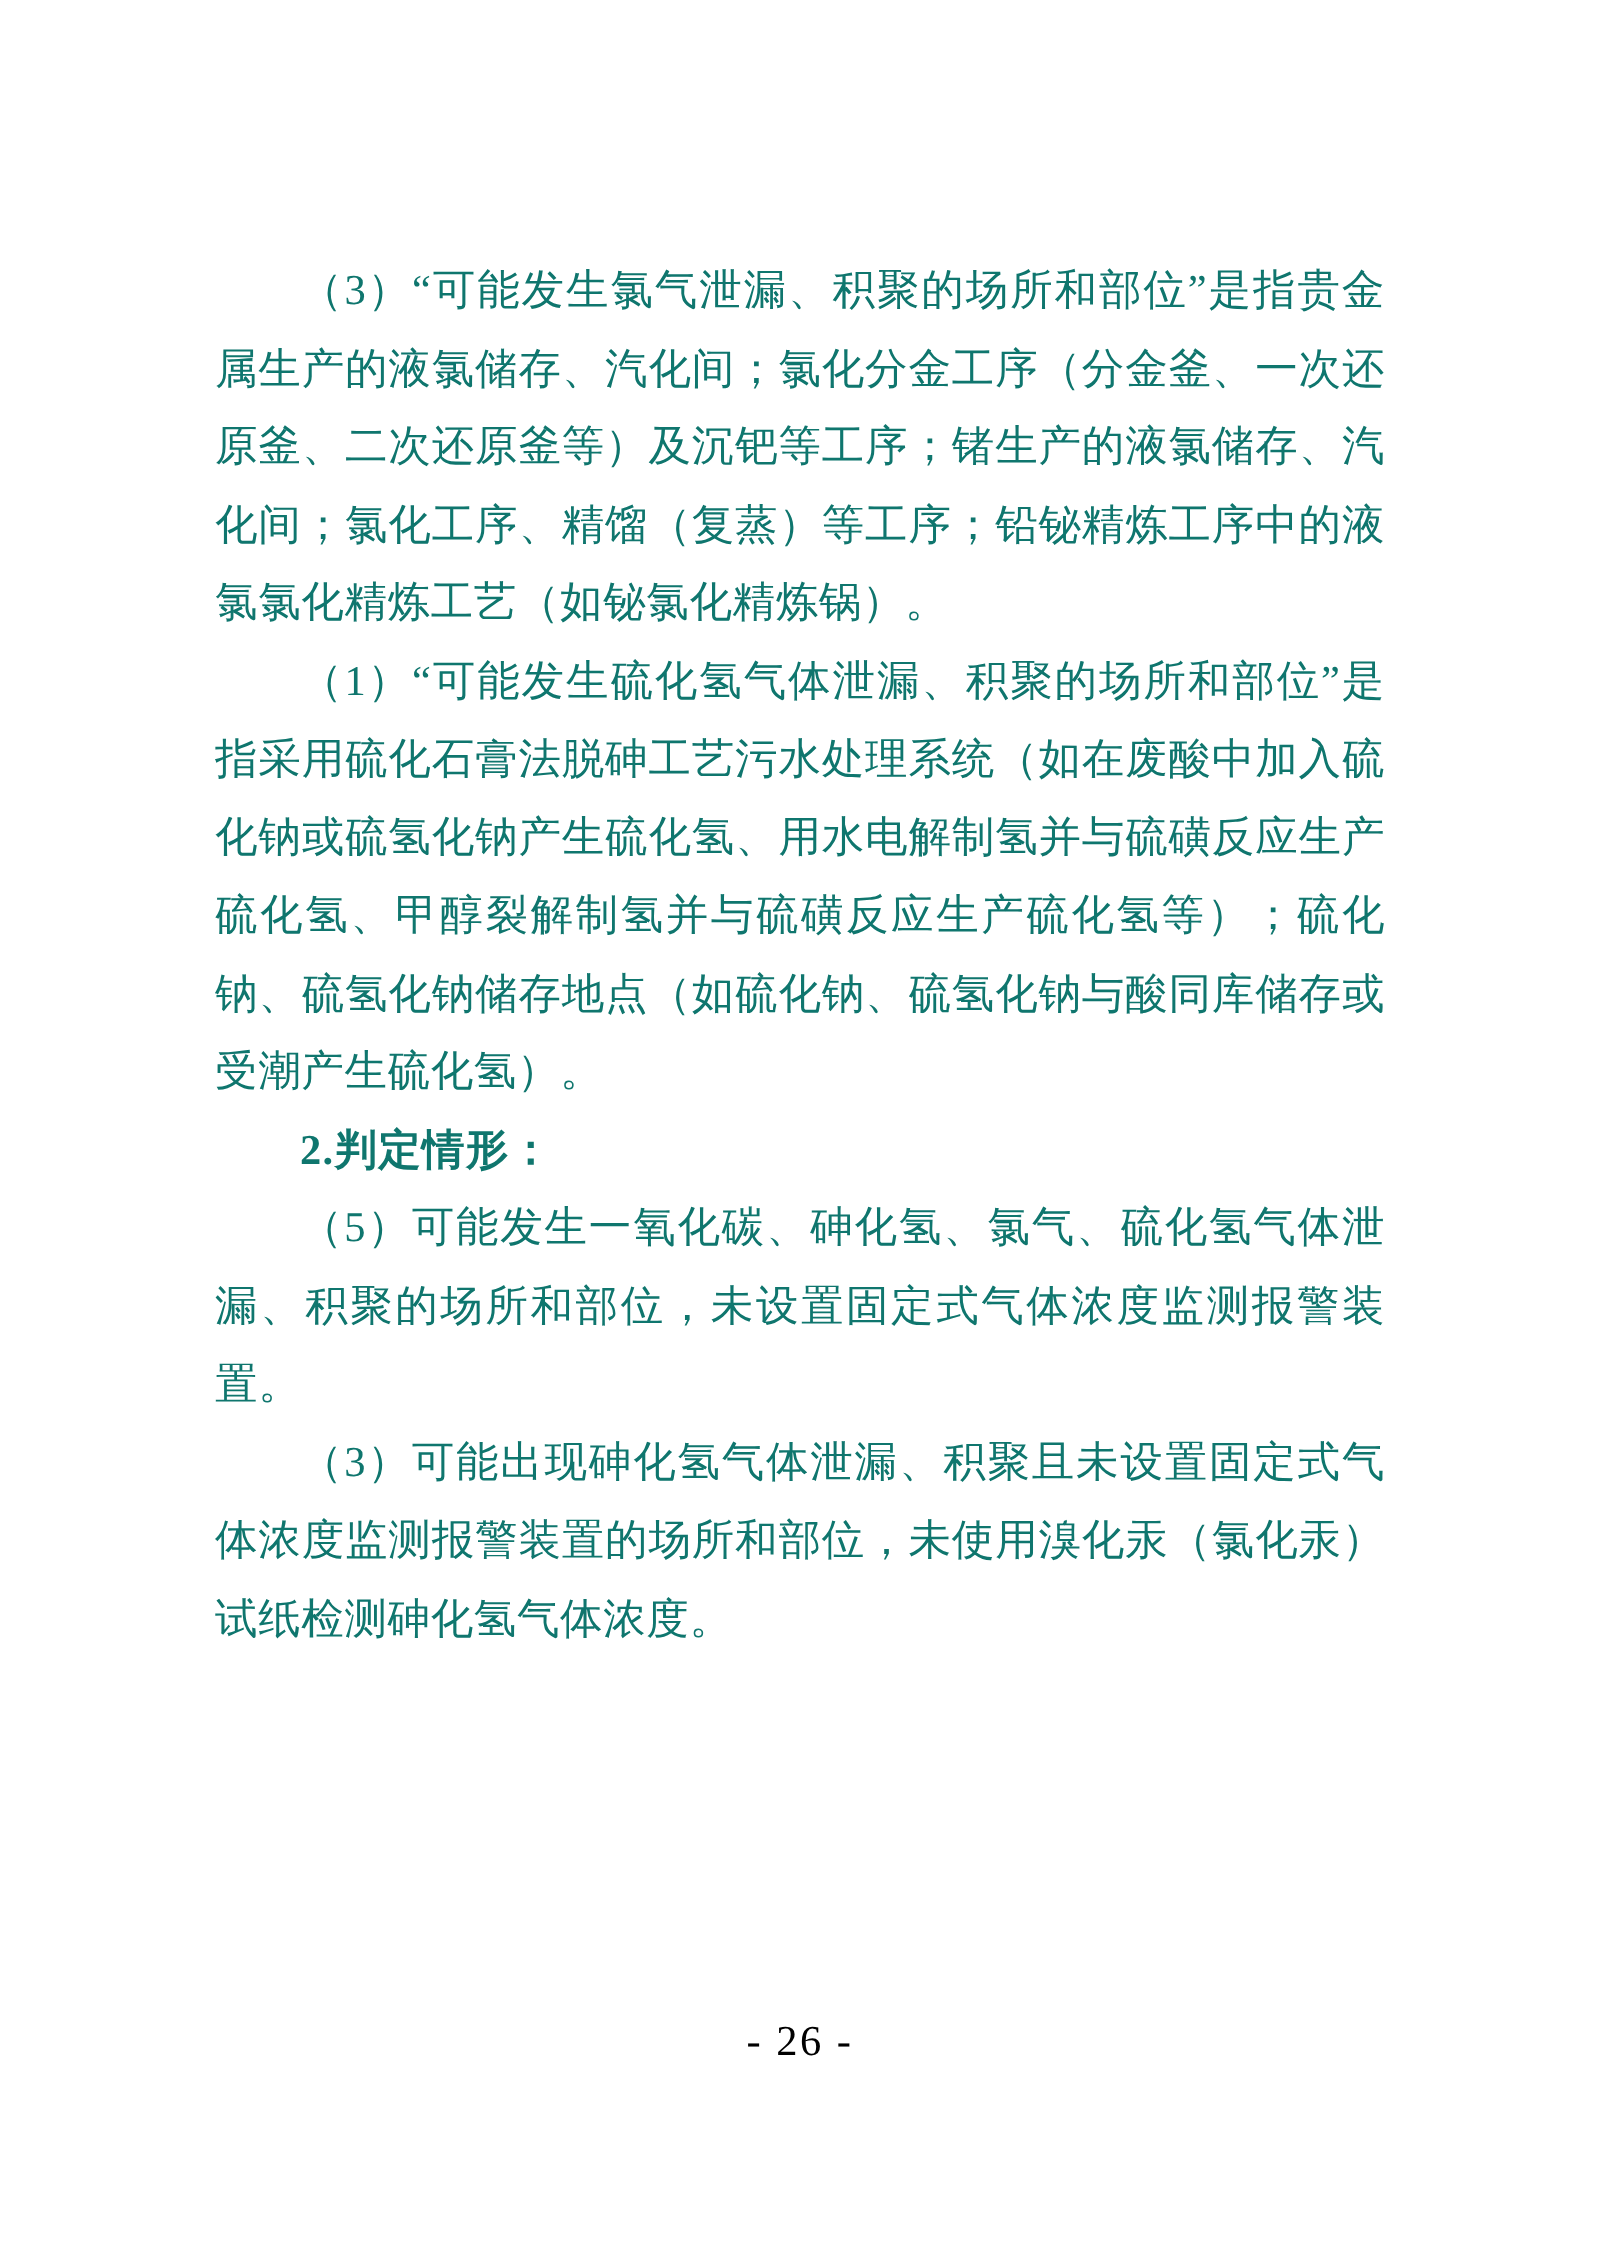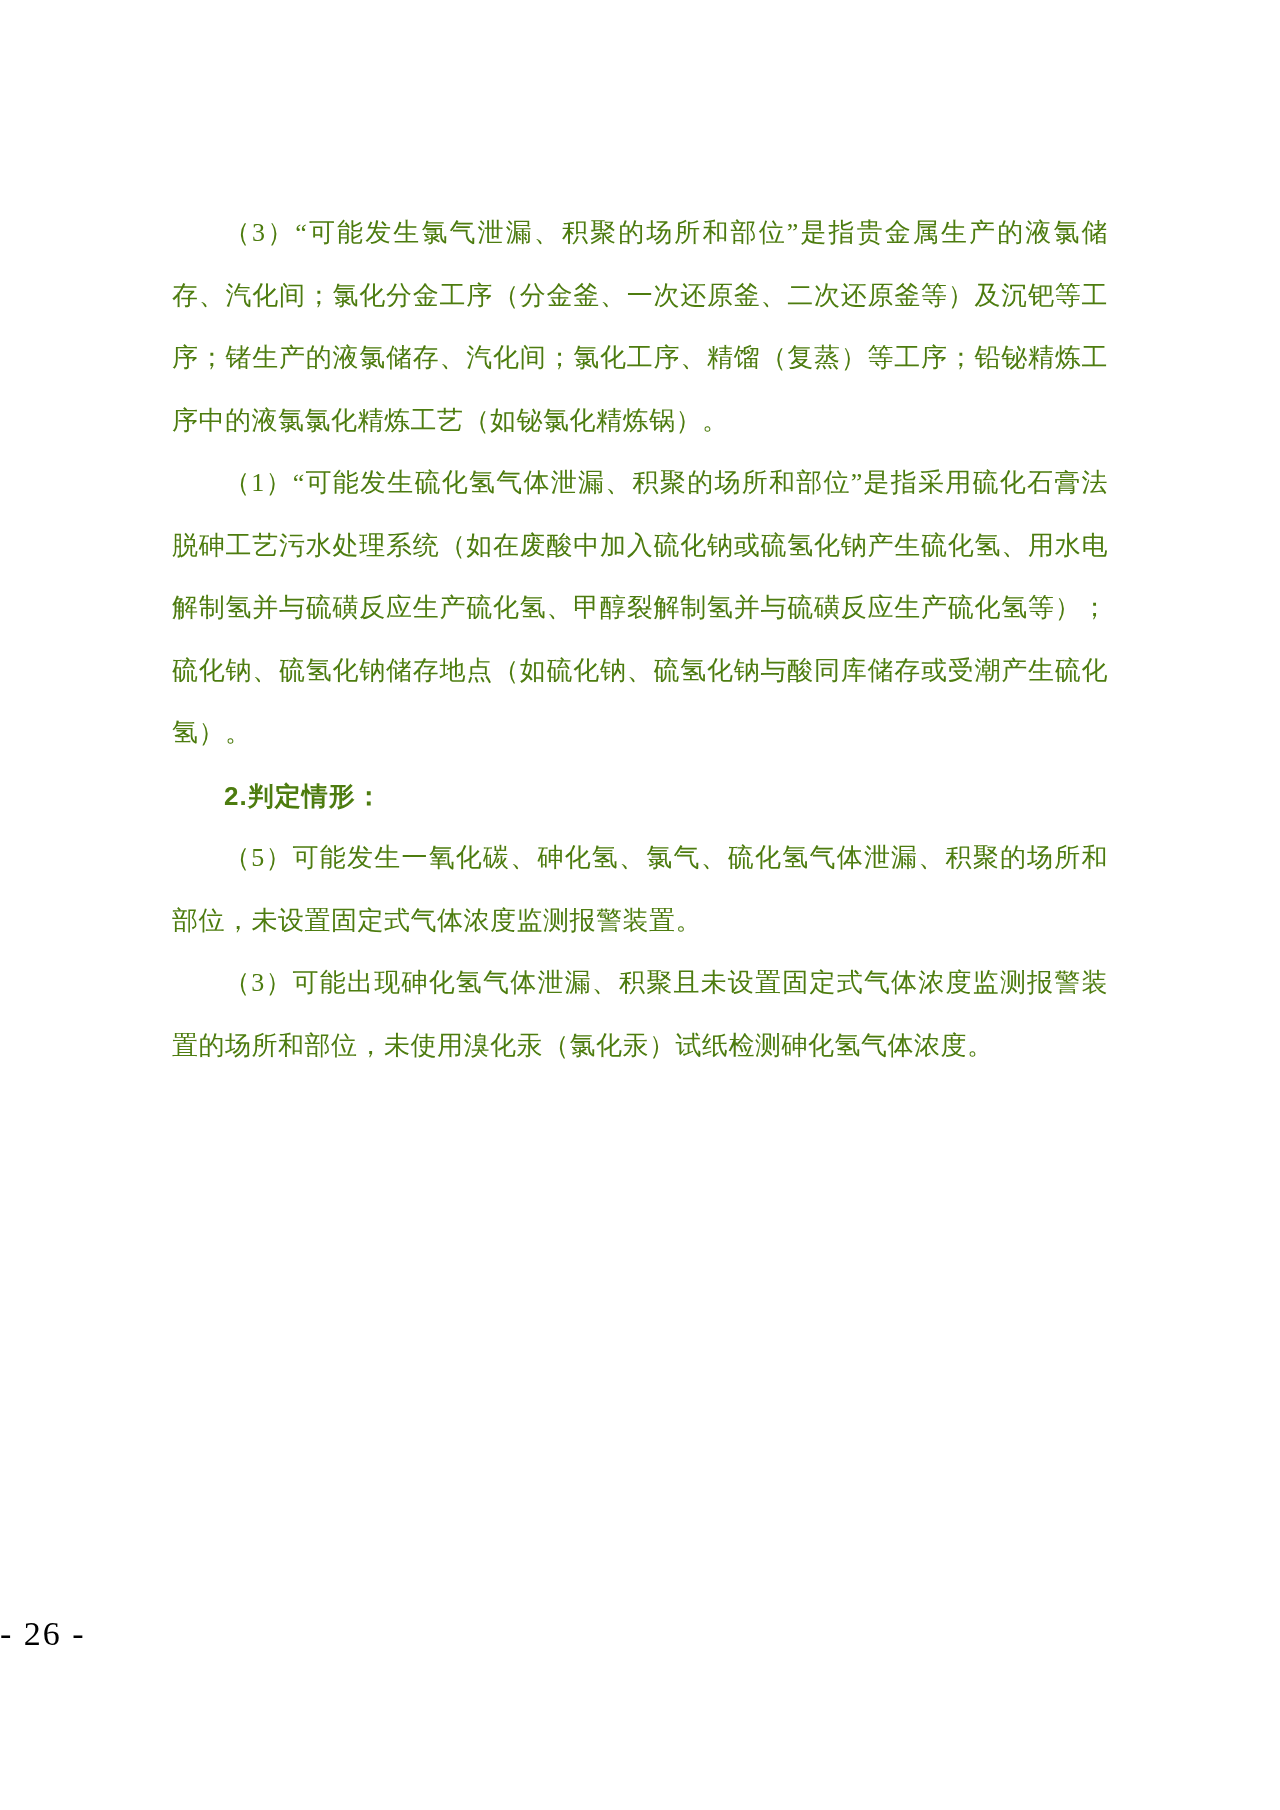--- a/index.html
+++ b/index.html
@@ -13,40 +13,40 @@
     font-family: "Liberation Serif", "DejaVu Serif", serif;
     color: #000000;
   }
   .textblock {
     position: absolute;
     left: 172px;
     top: 202px;
     width: 936px;
   }
   .para {
-    font-size: 26px;
+    font-size: 34px;
     line-height: 62.5px;
     text-align: justify;
     text-justify: inter-character;
     text-indent: 2em;
     letter-spacing: 0.5px;
     word-break: break-all;
-    color: #4d7c0f;
+    color: #0f766e;
   }
   .para.heading {
-    font-family: Liberation Sans, sans-serif;
+    font-family: Liberation Serif, serif;
     font-weight: bold;
     letter-spacing: 1px;
   }
   .footer {
     position: absolute;
     top: 1612px;
     left: 0;
     width: 100%;
-    text-align: left;
+    text-align: center;
     font-size: 34px;
     line-height: 44px;
     letter-spacing: 2px;
     color: #000000;
     font-family: "Liberation Serif", "DejaVu Serif", serif;
   }
 </style>
 </head>
 <body>
 

